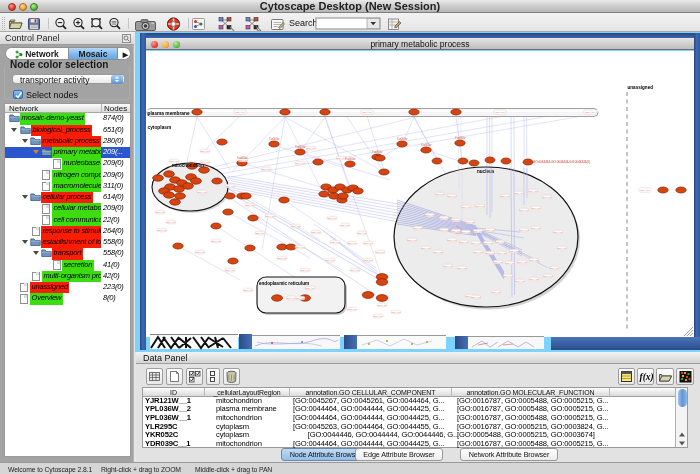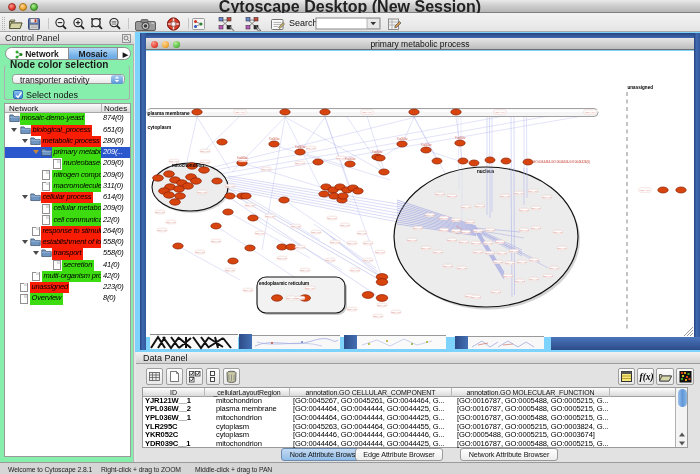--- a/index.html
+++ b/index.html
@@ -4,34 +4,34 @@
 <style>
 * { margin:0; padding:0; box-sizing:border-box; }
 html,body { width:700px; height:474px; font-family:"Liberation Sans", sans-serif; overflow:hidden; background:#e6e6e6; }
 .abs { position:absolute; }
 #app { position:relative; width:700px; height:474px; }
 
 
 #titlebar { left:0; top:0; width:700px; height:13px;
   background:linear-gradient(#e9e9e9,#cfcfcf 45%,#b6b6b6);
   border-bottom:1px solid #7e7e7e; }
-#titlebar .title { width:100%; text-align:center; font-size:16px; font-weight:bold; color:#222; line-height:13px; }
+#titlebar .title { width:100%; text-align:center; font-size:11px; font-weight:bold; color:#222; line-height:13px; }
 .tl { position:absolute; top:3px; width:8px; height:8px; border-radius:50%; }
 .tl.r { left:8px;  background:radial-gradient(circle at 35% 30%, #ff9a90, #e33d30 60%, #a12015); border:0.5px solid #9a2a20;}
 .tl.o { left:19px; background:radial-gradient(circle at 35% 30%, #ffd597, #f0a835 60%, #b06f10); border:0.5px solid #a8700f;}
 .tl.g { left:30px; background:radial-gradient(circle at 35% 30%, #b5f09a, #58bb3d 60%, #2f7d1c); border:0.5px solid #3a7d20;}
 
 
 #toolbar { left:0; top:13px; width:700px; height:19px;
   background:linear-gradient(#f2f2f2,#ebebeb 60%,#e4e4e4);
   border-bottom:1px solid #a9a9a9; }
 .tbi { position:absolute; top:2px; }
 
 
-#cpanel { left:0; top:32px; width:134px; height:430px; background:#86efac; border-right:1px solid #b5b5b5;}
+#cpanel { left:0; top:32px; width:134px; height:430px; background:#a3a3a3; border-right:1px solid #b5b5b5;}
 #cptitle { left:0; top:0; width:134px; height:13px; background:linear-gradient(#f2f2f2,#d6d6d6); border-bottom:1px solid #9d9d9d; }
 #cptitle span { font-size:9px; color:#2a2a2a; line-height:13px; padding-left:5px; display:block;}
 #cptabs { left:5px; top:15px; width:126px; height:13px; background:#fff; border:1px solid #8e8e8e; border-radius:7px; overflow:hidden; }
 #cptabs .seg { position:absolute; top:0; height:13px; font-size:8.5px; font-weight:bold; color:#1a1a1a; text-align:center; line-height:12.5px;}
 #seg1 { left:0; width:62px; }
 #seg2 { left:62px; width:50px; background:linear-gradient(#b4d8f6,#79b4ea 55%,#5ea3e2); border-left:1px solid #8e8e8e; border-right:1px solid #8e8e8e;}
 #seg3 { left:113px; width:13px; }
 #grpbox { left:4px; top:32.5px; width:126px; height:35px; border:1px solid #adadad; border-radius:3px; border-top:none;}
 #grplabel { left:8px; top:27px; font-size:10px; font-weight:bold; color:#1a1a1a; background:transparent; padding:0 2px;}
 #combo { left:12px; top:41.5px; width:113px; height:10.5px; background:linear-gradient(#ffffff,#e9e9e9); border:1px solid #9a9a9a; border-radius:3.5px; font-size:8.5px; color:#111; line-height:10px; padding-left:7px;}
@@ -900,21 +900,21 @@
           </div>
       <div class="drow" style="top:34.6px;">
             <div style="left:2px;width:59px;font-weight:bold;">YLR295C</div>
             <div style="left:73px;width:72px;">cytoplasm</div>
             <div style="left:150px;width:158px;">[GO:0045263, GO:0044464, GO:0044455, G...</div>
             <div style="left:314px;width:156px;">[GO:0016787, GO:0005215, GO:0003824, G...</div>
           </div>
       <div class="drow" style="top:43.2px;">
             <div style="left:2px;width:59px;font-weight:bold;">YKR052C</div>
             <div style="left:73px;width:72px;">cytoplasm</div>
-            <div style="left:150px;width:158px;">[GO:0044446, GO:0044444, GO:0044446, G...</div>
+            <div style="left:158px;width:158px;text-align:right;">[GO:0044446, GO:0044444, GO:0044446, G...</div>
             <div style="left:314px;width:156px;">[GO:0005488, GO:0005215, GO:0003674]</div>
           </div>
       <div class="drow" style="top:51.8px;">
             <div style="left:2px;width:59px;font-weight:bold;">YDR039C__1</div>
             <div style="left:73px;width:72px;">mitochondrion</div>
             <div style="left:150px;width:158px;">[GO:0044464, GO:0044444, GO:0044425, G...</div>
             <div style="left:314px;width:156px;">[GO:0016787, GO:0005488, GO:0005215, G...</div>
           </div>
       </div>
       <div id="dscroll">

